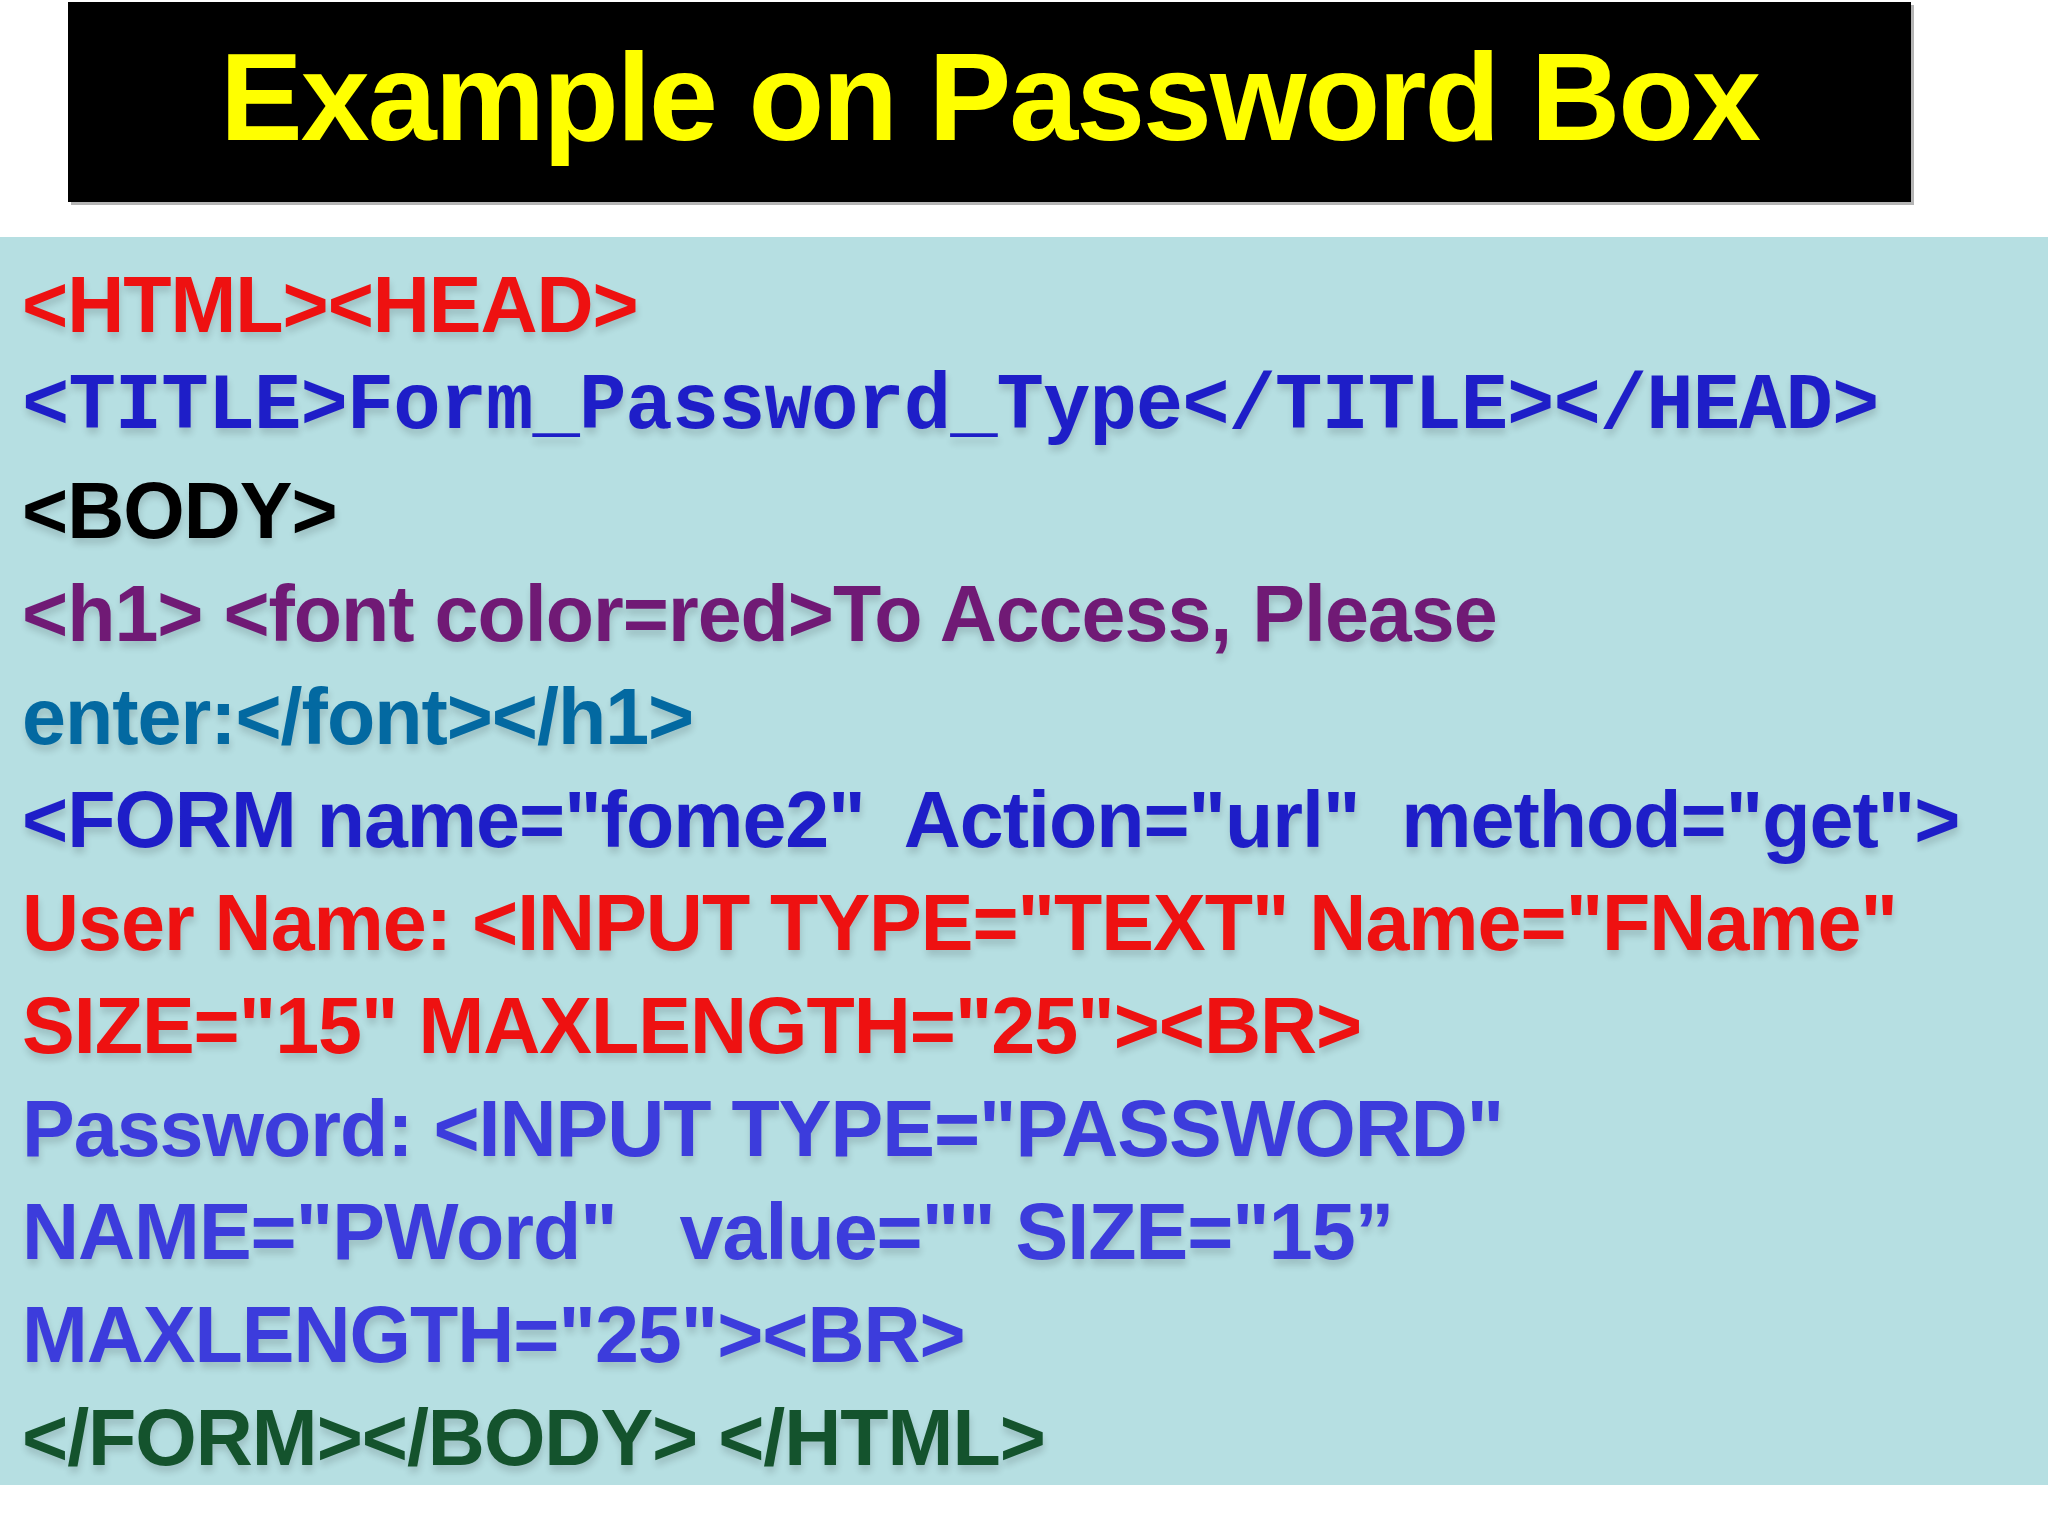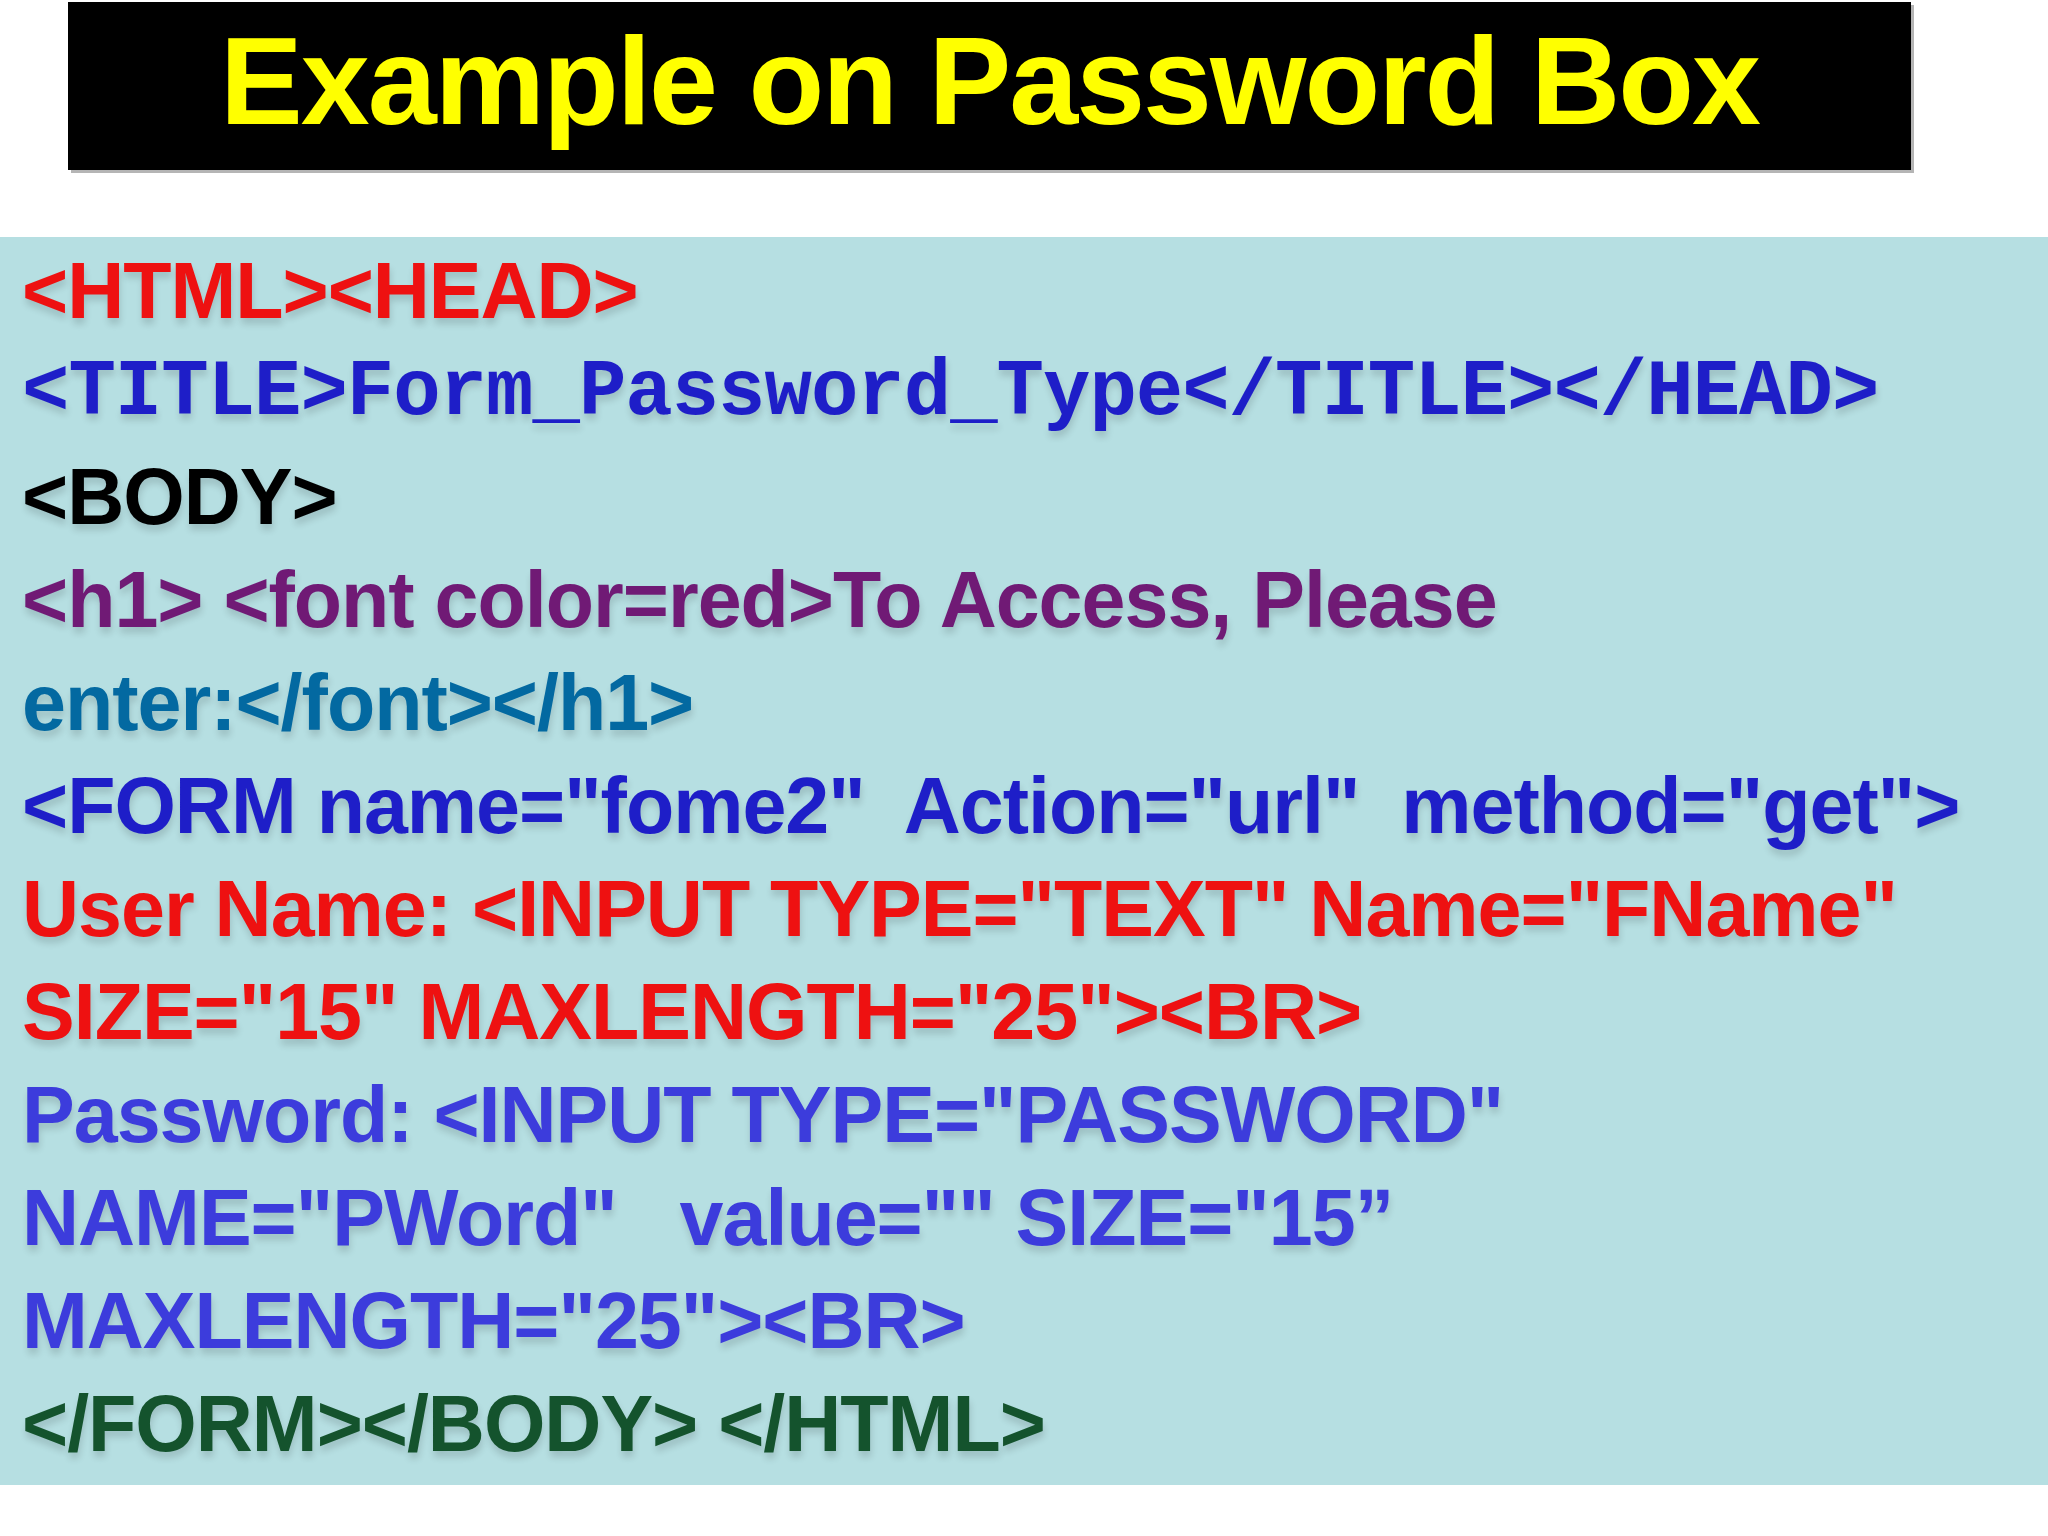--- a/index.html
+++ b/index.html
@@ -13,42 +13,42 @@
     height: 1536px;
     overflow: hidden;
     font-family: "Liberation Sans", sans-serif;
     background: #ffffff;
   }
   .title-bar {
     position: absolute;
     left: 68px;
     top: 2px;
     width: 1843px;
-    height: 168px;
+    height: 200px;
     display: flex;
     align-items: center;
     justify-content: center;
     box-shadow: 3px 3px 0 rgba(90,90,90,0.45);
   }
   .title-text {
     font-size: 124px;
     font-weight: bold;
     letter-spacing: -2px;
     white-space: nowrap;
     line-height: 1;
     padding-bottom: 10px;
   }
   .code-panel {
     position: absolute;
     left: 0;
     top: 237px;
     width: 2048px;
     height: 1248px;
     box-sizing: border-box;
-    padding: 2px 0 0 22px;
+    padding: 16px 0 0 22px;
     overflow: hidden;
   }
   .code-line {
     font-size: 79px;
     font-weight: bold;
     line-height: 103px;
     white-space: pre;
     letter-spacing: -1px;
     text-shadow: 1px 6px 7px rgba(0,0,0,0.14);
   }

